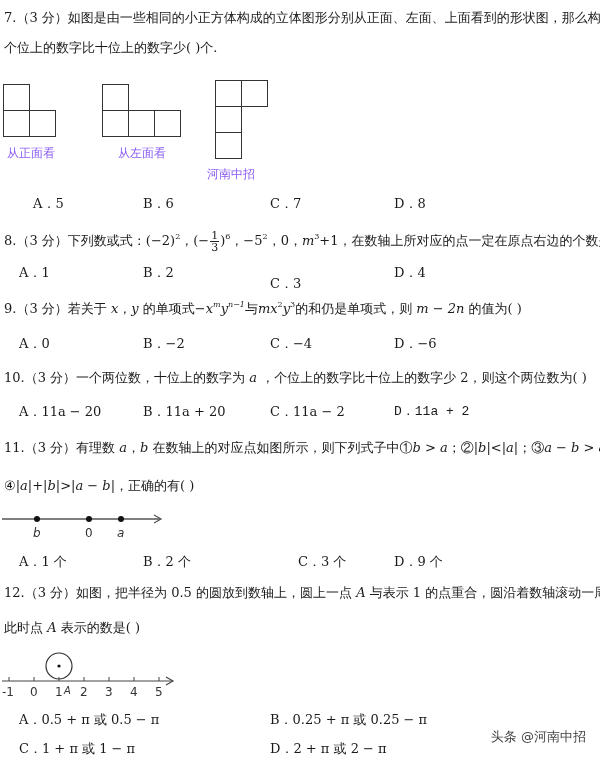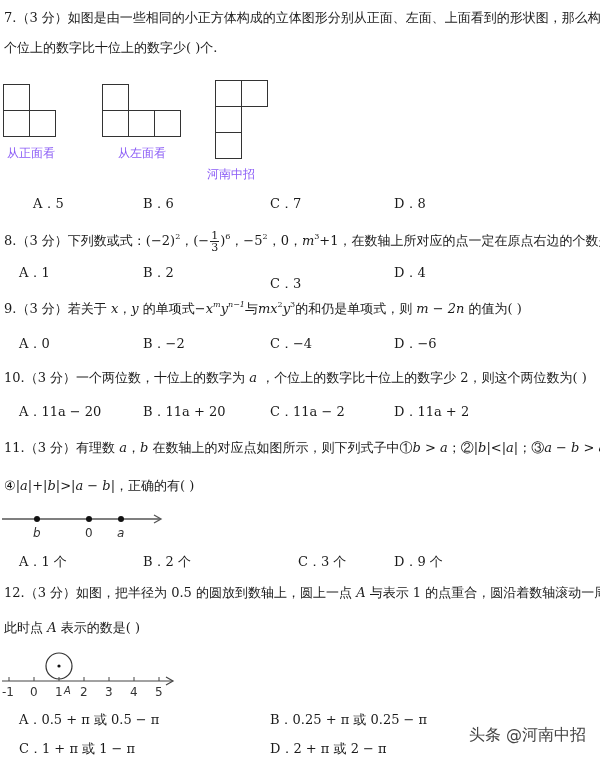--- a/index.html
+++ b/index.html
@@ -8,21 +8,21 @@
   .line { position:absolute; left:4px; white-space:nowrap; font-size:13px; line-height:16px; }
   .opt { position:absolute; white-space:nowrap; font-size:13px; line-height:16px; }
   i.v { font-style:italic; }
   sup { font-size:8px; vertical-align:6px; line-height:0; }
   .frac { display:inline-block; vertical-align:middle; text-align:center; font-size:11px; line-height:11px; margin:0 1px; }
   .frac span { display:block; }
   .frac .num { border-bottom:1px solid #222; padding:0 1px; }
   .fig { position:absolute; }
   .cell { position:absolute; width:27px; height:27px; border:1.3px solid #333; box-sizing:border-box; background:#fff; }
   .fig-label { position:absolute; font-family:Liberation Serif, serif; font-size:12px; color:#8b5cf6; white-space:nowrap; }
-  .watermark { position:absolute; right:14px; bottom:16px; font-family:"DejaVu Sans","Liberation Sans",sans-serif; font-size:16px; color:#444; }
+  .watermark { position:absolute; right:14px; bottom:16px; font-family:"DejaVu Sans","Liberation Sans",sans-serif; font-size:13px; color:#444; }
   svg text { font-family:"DejaVu Sans","Liberation Sans",sans-serif; }
 </style>
 </head>
 <body>
 
 <div class="line" style="top:10px;">7.（3 分）如图是由一些相同的小正方体构成的立体图形分别从正面、左面、上面看到的形状图，那么构成</div>
 <div class="line" style="top:40px;">个位上的数字比十位上的数字少(        )个.</div>
 
 <div class="fig" style="left:3px;top:84px;width:60px;height:80px;">
   <div class="cell" style="left:0;top:0;"></div>
@@ -65,21 +65,21 @@
 <div class="opt" style="left:143px;top:336px;"><span>B．</span><span>−2</span></div>
 <div class="opt" style="left:270px;top:336px;"><span>C．</span><span>−4</span></div>
 <div class="opt" style="left:394px;top:336px;"><span>D．</span><span>−6</span></div>
 
 <div class="line" style="top:370px;">
   <span>10.（3 分）一个两位数，十位上的数字为</span> <i class="v">a</i> <span>，个位上的数字比十位上的数字少 2，则这个两位数为(        )</span>
 </div>
 <div class="opt" style="left:19px;top:404px;"><span>A．</span><span>11a − 20</span></div>
 <div class="opt" style="left:143px;top:404px;"><span>B．</span><span>11a + 20</span></div>
 <div class="opt" style="left:270px;top:404px;text-align:right;"><span>C．</span><span>11a − 2</span></div>
-<div class="opt" style="left:394px;top:404px;"><span>D．</span><span>11a + 2</span></div>
+<div class="opt" style="left:394px;top:404px;font-family:Liberation Mono, monospace;"><span>D．</span><span>11a + 2</span></div>
 
 <div class="line" style="top:440px;">
   <span>11.（3 分）有理数</span> <i class="v">a</i>，<i class="v">b</i> <span>在数轴上的对应点如图所示，则下列式子中</span><span>①</span><i class="v">b &gt; a</i><span>；②</span><i class="v">|b|&lt;|a|</i><span>；③</span><i class="v">a − b &gt; a + b</i>
 </div>
 <div class="line" style="top:478px;">
   <span>④</span><i class="v">|a|+|b|&gt;|a − b|</i><span>，正确的有(        )</span>
 </div>
 
 <svg class="fig" style="left:0;top:505px;" width="170" height="38" viewBox="0 0 170 38">
   <line x1="2" y1="14" x2="160" y2="14" stroke="#555" stroke-width="1.3"></line>

